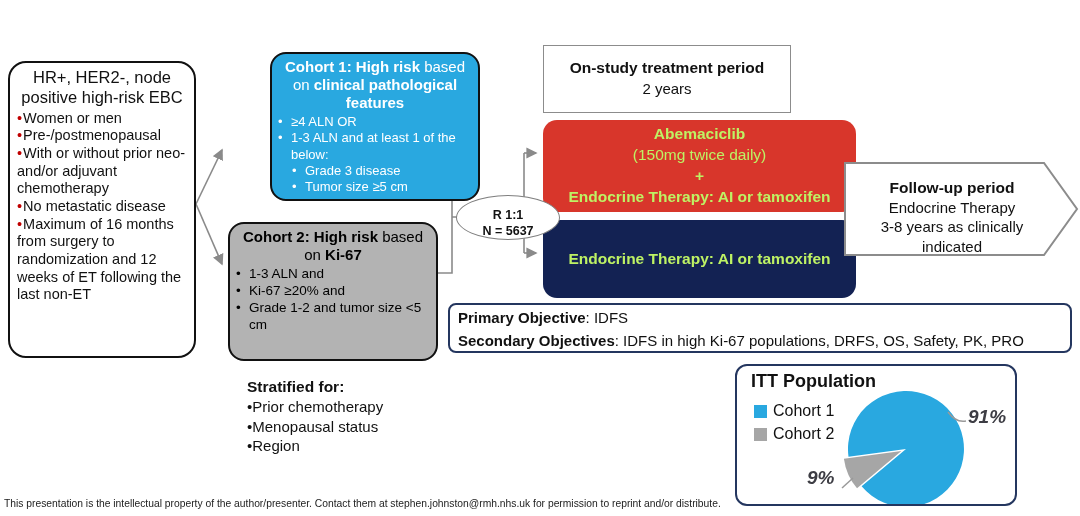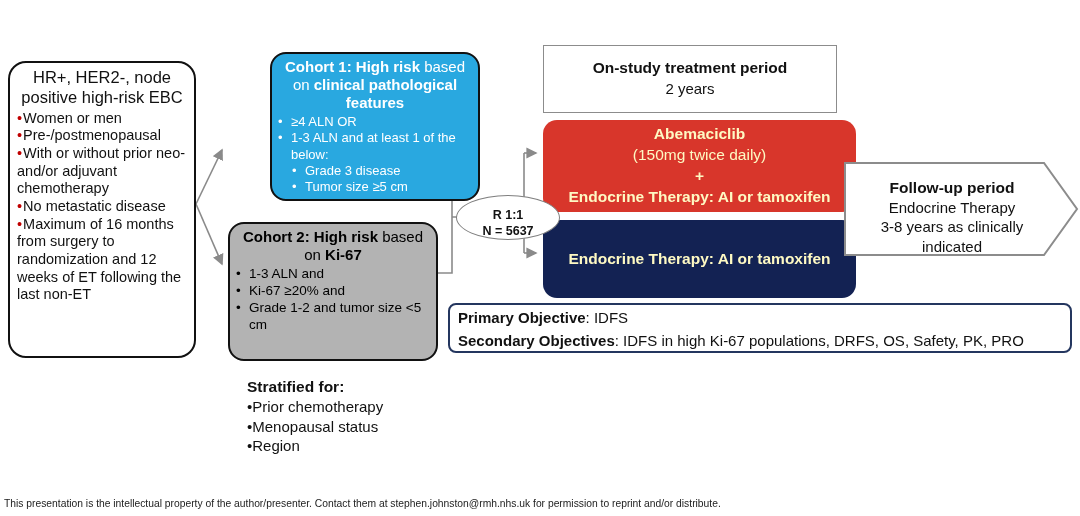--- a/index.html
+++ b/index.html
@@ -31,26 +31,26 @@
   
   .strat{left:247px;top:377px;width:205px;font-size:15px;line-height:1.3;z-index:2;}
   .strat-head{font-weight:bold;font-size:15.5px;}
 
   
   .oval{left:456px;top:195px;width:104px;height:45px;background:#fff;border:1.6px solid #7f7f7f;
         border-radius:50%;z-index:3;display:flex;flex-direction:column;justify-content:flex-end;
         align-items:center;font-size:12.5px;font-weight:bold;line-height:1.3;}
 
   
-  .onstudy{left:543px;top:45px;width:294px;height:68px;background:#fff;border:1.6px solid #8c8c8c;
+  .onstudy{left:543px;top:45px;width:248px;height:68px;background:#fff;border:1.6px solid #8c8c8c;
            z-index:2;text-align:center;padding-top:12px;font-size:15px;line-height:1.35;}
   .onstudy-title{font-weight:bold;font-size:15.5px;}
 
   
-  .arm{left:543px;width:313px;border-radius:14px;color:#fef9c3;z-index:2;text-align:center;
+  .arm{left:543px;width:313px;border-radius:14px;color:#bef264;z-index:2;text-align:center;
        display:flex;flex-direction:column;justify-content:center;font-size:15.5px;line-height:1.35;}
   .arm-abe{top:120px;height:92px;background:#D8362B;}
   .arm-et{top:220px;height:78px;background:#132253;font-weight:bold;}
 
   
   .followup{left:844px;top:162px;width:236px;height:94px;z-index:2;}
   .followup svg{position:absolute;left:0;top:0;}
   .followup-text{position:absolute;left:10px;top:8px;width:196px;height:94px;display:flex;
                  flex-direction:column;justify-content:center;text-align:center;
                  font-size:15px;line-height:1.28;}
@@ -179,16 +179,37 @@
       <div>Endocrine Therapy</div>
       <div>3-8 years as clinically indicated</div>
     </div>
   </div>
 
   <div class="abs objectives">
     <div><b>Primary Objective</b><span>: IDFS</span></div>
     <div><b>Secondary Objectives</b><span>: IDFS in high Ki-67 populations, DRFS, OS, Safety, PK, PRO</span></div>
   </div>
 
+  <div class="abs itt">
+    <svg width="282" height="142" style="position:absolute;left:0;top:0;">
+      <path d="M169,83 L111.5,90.7 A58 58 0 1 1 124.6,120.3 Z" fill="#29A8E0"></path>
+      <path d="M169,83 L124.6,120.3 A58 58 0 0 1 111.5,90.7 Z" fill="#A6A6A6" transform="translate(-4.6,2)"></path>
+      <path d="M211,46 Q219,57 229,55" stroke="#999" stroke-width="1.5" fill="none"></path>
+      <path d="M116,112 L105,122" stroke="#999" stroke-width="1.5" fill="none"></path>
+    </svg>
+    <div class="itt-title">ITT Population</div>
+    <div class="itt-legend">
+      <div class="legend-row">
+        <span class="legend-swatch sw1"></span>
+        <span>Cohort 1</span>
+      </div>
+      <div class="legend-row">
+        <span class="legend-swatch sw2"></span>
+        <span>Cohort 2</span>
+      </div>
+    </div>
+    <div class="pie-label lbl91">91%</div>
+    <div class="pie-label lbl9">9%</div>
+  </div>
 
   <div class="abs footer">This presentation is the intellectual property of the author/presenter. Contact them at stephen.johnston@rmh.nhs.uk for permission to reprint and/or distribute.</div>
 
 </div>
 
 </body></html>

